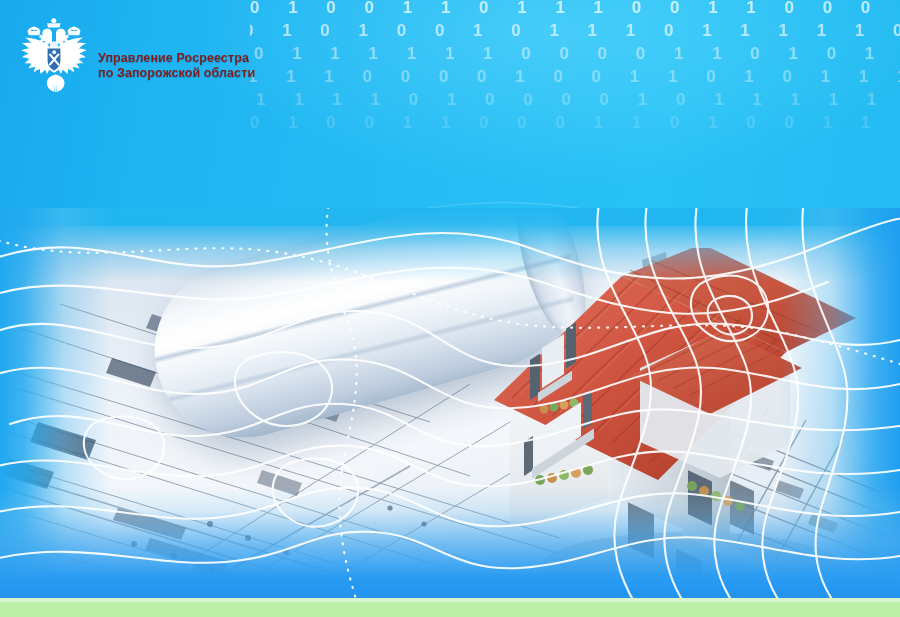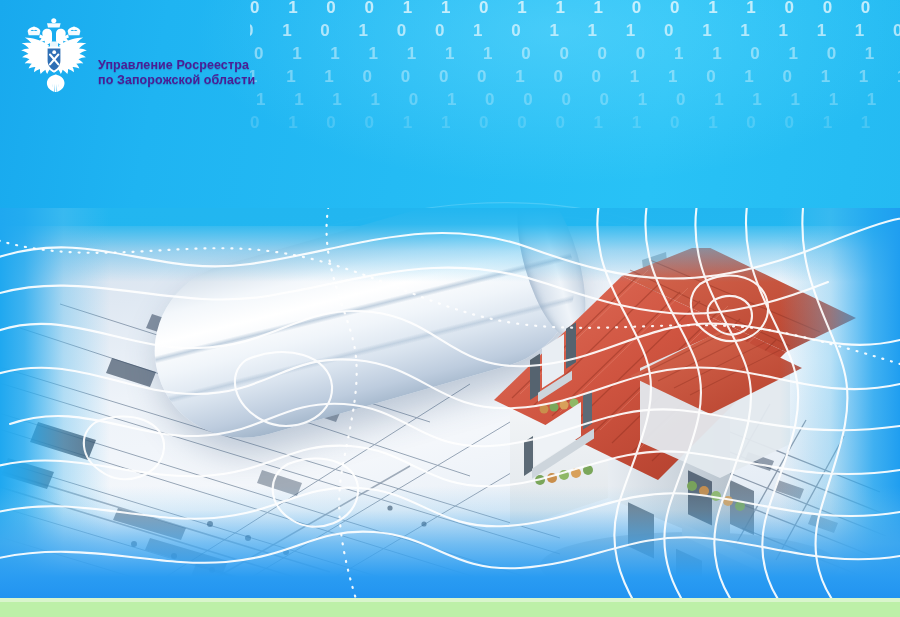--- a/index.html
+++ b/index.html
@@ -62,23 +62,23 @@
   
   .emblem-wrap {
     position: absolute;
     left: 14px; top: 14px;
     width: 80px; height: 82px;
   }
   .emblem-wrap svg { display: block; }
 
   .org-name {
     position: absolute;
-    left: 98px; top: 58px;
+    left: 98px; top: 51px;
     width: 215px;
-    color: #4c1d95;
+    color: #7f1d1d;
     font-size: 12.5px;
     font-weight: 700;
     line-height: 15px;
     letter-spacing: .1px;
     text-shadow: 0 1px 1px rgba(0,70,120,.28);
   }
   .org-name .l2 { display: block; }
 
   
   .headline {

